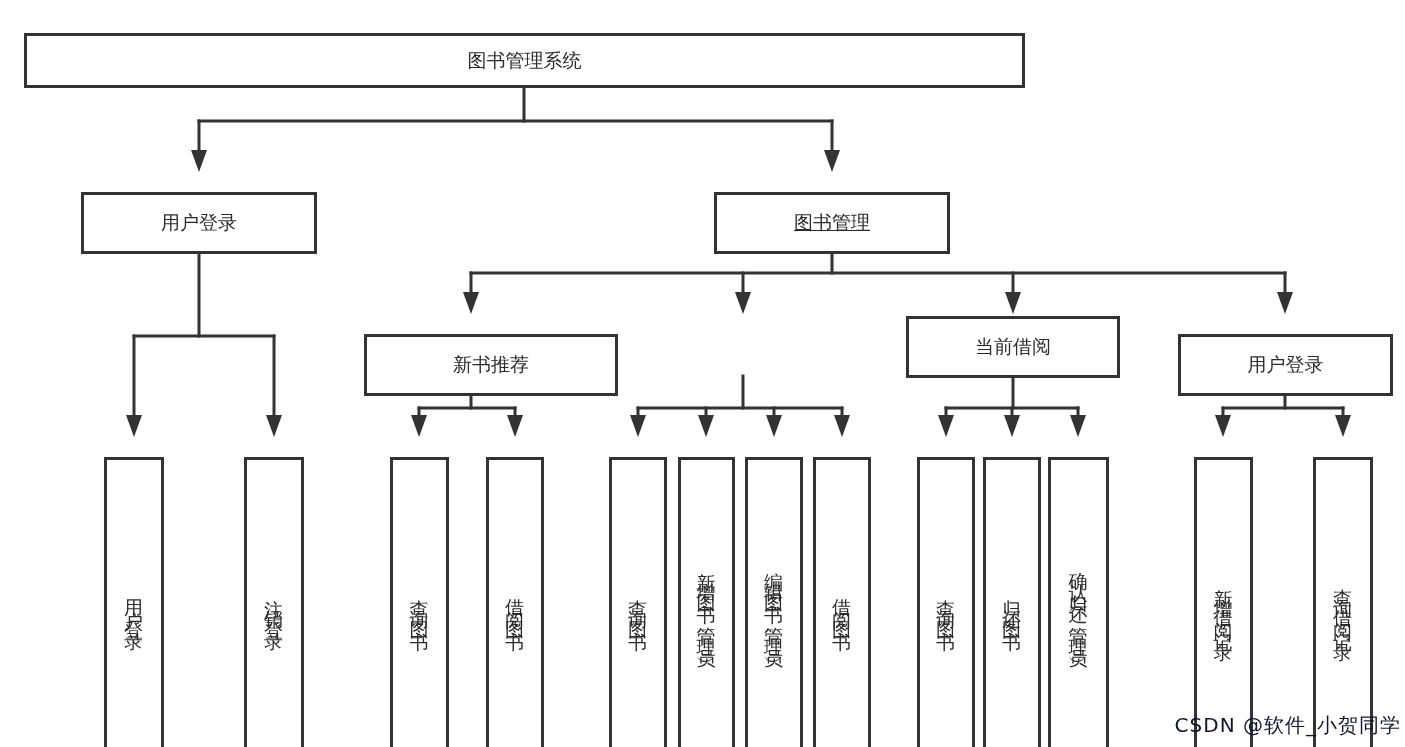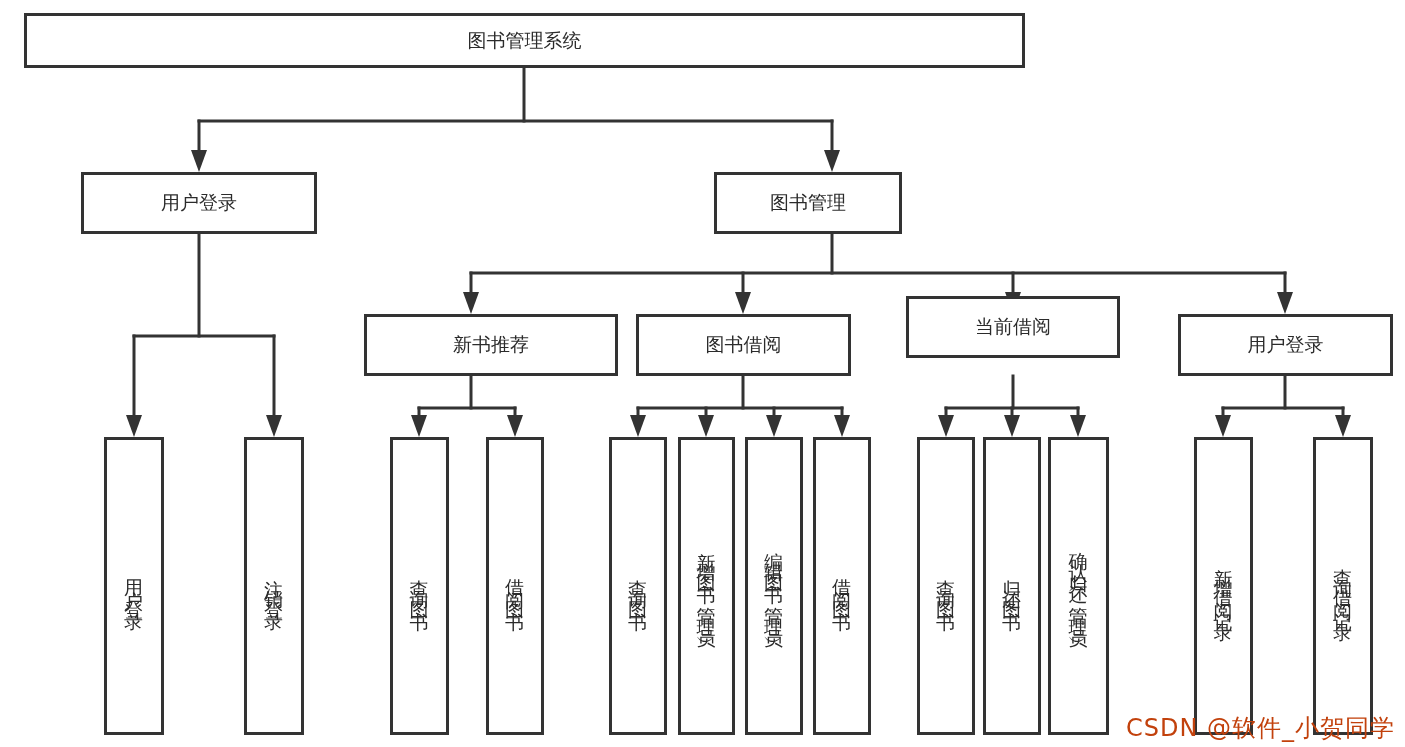--- a/index.html
+++ b/index.html
@@ -23,34 +23,35 @@
     background: #ffffff;
     border: 3px solid #333333;
     color: #2b2b2b;
     display: flex;
     align-items: center;
     justify-content: center;
     font-size: 19px;
     text-align: right;
     z-index: 2;
     white-space: nowrap;
+    margin-top: 20px;
   }
   .vbox {
     writing-mode: vertical-rl;
     text-orientation: mixed;
     letter-spacing: 11px;
     line-height: 1;
     white-space: normal;
   }
   .watermark {
     position: absolute;
-    right: 10px;
+    right: 4px;
     top: 712px;
-    font-size: 24px;
-    color: #c2410c;
+    font-size: 20px;
+    color: #0f172a;
     letter-spacing: 1px;
     z-index: 3;
   }
   svg line { stroke: #333333; stroke-width: 3; stroke-linecap: square; }
   svg polygon { fill: #333333; }
 </style>
 </head>
 <body>
 
 <div class="canvas">
@@ -127,24 +128,23 @@
       <line x1="1223" y1="408" x2="1223" y2="418"></line>
       <polygon points="1215,415 1231,415 1223,437"></polygon>
       <line x1="1343" y1="408" x2="1343" y2="418"></line>
       <polygon points="1335,415 1351,415 1343,437"></polygon>
     </g>
   </svg>
 
   <div class="box" style="left:24px; top:13px; width:1001px; height:55px;">图书管理系统</div>
 
   <div class="box" style="left:81px; top:172px; width:236px; height:62px;">用户登录</div>
-  <div class="box" style="left:714px; top:172px; width:188px; height:62px;">图书管理</div>
+  <div class="box" style="left:714px; top:172px; width:236px; height:62px;text-decoration:underline;">图书管理</div>
 
   <div class="box" style="left:364px; top:314px; width:254px; height:62px;">新书推荐</div>
-  <div class="box" style="left:636px; top:314px; width:215px; height:62px;">图书借阅</div>
   <div class="box" style="left:906px; top:296px; width:214px; height:62px;">当前借阅</div>
   <div class="box" style="left:1178px; top:314px; width:215px; height:62px;">用户登录</div>
 
   <div class="box vbox" style="left:104px; top:437px; width:60px; height:298px;">用户登录</div>
   <div class="box vbox" style="left:244px; top:437px; width:60px; height:298px;">注销登录</div>
 
   <div class="box vbox" style="left:390px; top:437px; width:59px; height:298px;">查询图书</div>
   <div class="box vbox" style="left:486px; top:437px; width:58px; height:298px;">借阅图书</div>
 
   <div class="box vbox" style="left:609px; top:437px; width:58px; height:298px;">查询图书</div>

